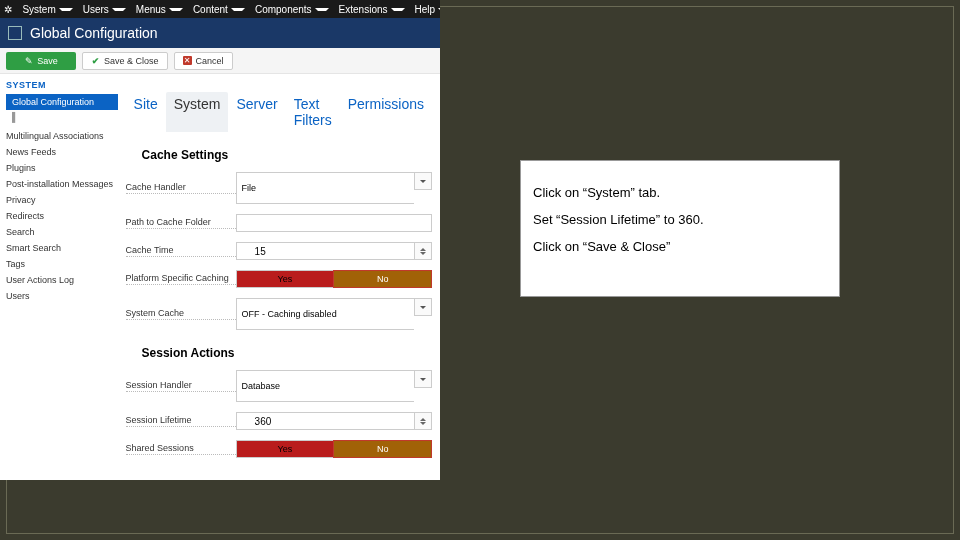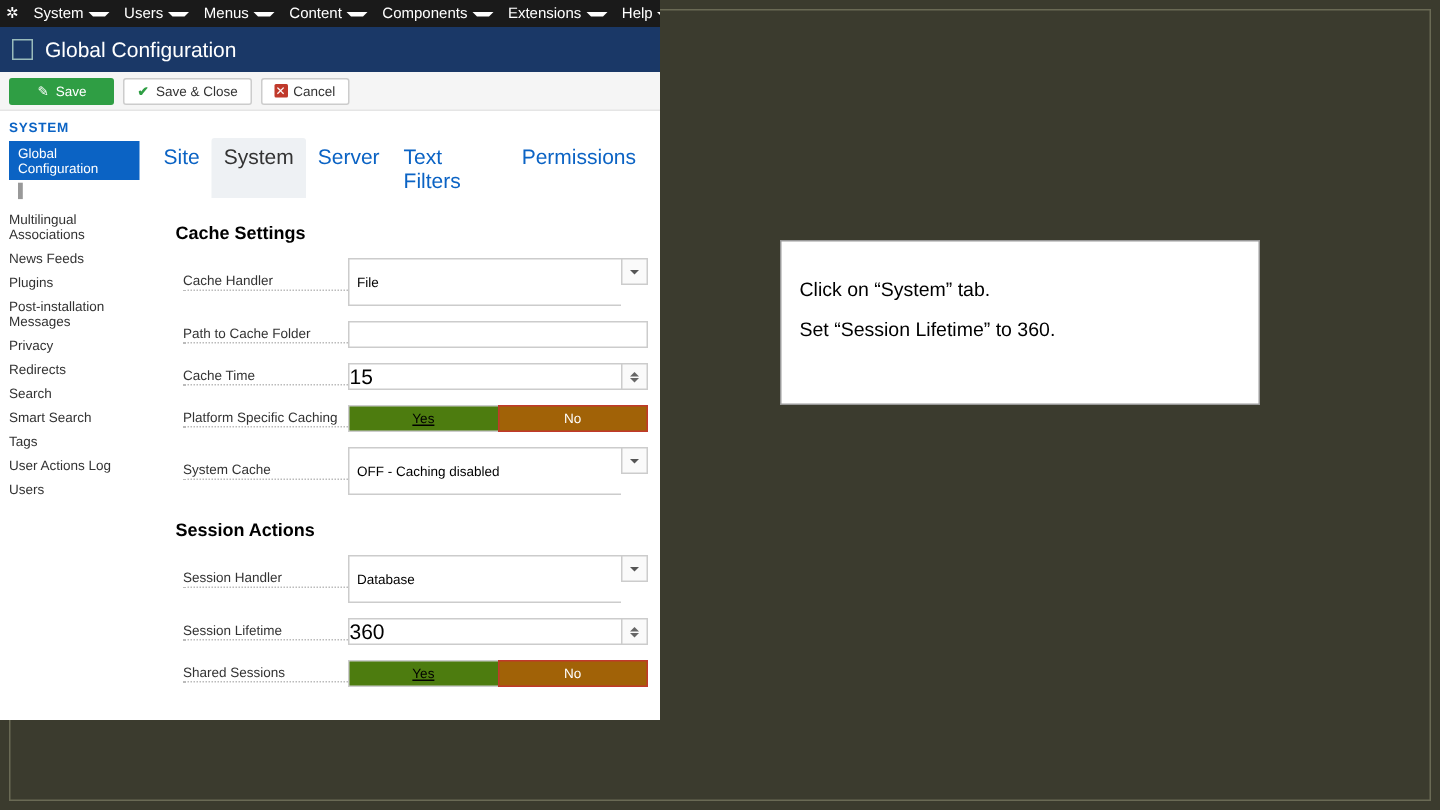--- a/index.html
+++ b/index.html
@@ -32,35 +32,35 @@
   .side-active { background:#0b63c4; color:#fff; padding:3px 6px; font-size:9px; }
   .side-marker { color:#999; font-size:9px; padding:2px 6px;}
   .side-items { margin-top:4px; }
   .side-items div { color:#333; padding:3px 0; font-size:9px; cursor:pointer;}
   .main { flex:1; padding: 0 8px 8px 8px;}
   .tabs { display:flex; gap:0; font-size:14px; color:#0b63c4; margin-top:18px;}
   .tabs span { padding:4px 8px; cursor:pointer;}
   .tabs .active { background:#eef1f4; color:#333; border-radius:2px 2px 0 0;}
   .section-title { font-size:12px; font-weight:bold; margin:16px 16px 10px;}
   .row { display:flex; align-items:center; margin:10px 0; }
-  .row .label { width: 110px; color:#333; font-size:9px;margin-left:21px;}
+  .row .label { width: 110px; color:#333; font-size:9px;}
   .row .label.dotted { border-bottom:1px dotted #bbb; display:inline-block; padding-bottom:1px;}
   .control { flex:1; }
   .select { display:flex; }
   .select .txt { flex:1; height:32px; border:1px solid #ccc; border-right:none; padding:0 5px; display:flex; align-items:center; font-size:9px; background:#fff;}
   .select .dd { width:18px; height:18px; border:1px solid #ccc; display:flex; align-items:center; justify-content:center; background:#fafafa;}
   .textinput { height:18px; width:100%; border:1px solid #ccc; padding:0 5px; font-size:9px;}
   .spin { display:flex;}
-  .spin input { flex:1; height:18px; border:1px solid #ccc; border-right:none; padding:0 0; font-size:14px;}
+  .spin input { flex:1; height:18px; border:1px solid #ccc; border-right:none; padding:0 18px; font-size:10px;}
   .spin .spinbtn { width:18px; height:18px; border:1px solid #ccc; background:#fafafa; display:flex; flex-direction:column; align-items:center; justify-content:center;}
   .spin .spinbtn .t { width:0;height:0;border-left:3px solid transparent;border-right:3px solid transparent;border-bottom:3px solid #666; margin-bottom:1px;}
   .spin .spinbtn .b { width:0;height:0;border-left:3px solid transparent;border-right:3px solid transparent;border-top:3px solid #666;}
   .toggle { display:flex; width:100%; height:18px;}
   .toggle span { flex:1; display:flex; align-items:center; justify-content:center; font-size:9px; border:1px solid #ccc;}
-  .toggle .yes { background:#4d7c0f; border-right:none;text-decoration:underline;}
+  .toggle .yes { background:#b91c1c; border-right:none;}
   .toggle .no { background:#a16207; color:#fff; border-color:#c0392b;}
   
   .instructions { position:absolute; top:160px; left:520px; width:320px; background:#fff; border:1px solid #999; padding:12px 12px 30px; }
   .instructions p { font-size:13px; color:#000; margin:12px 0;}
 </style>
 </head>
 <body>
 
 <div class="stage">
   <div class="stage-border"></div>
@@ -208,14 +208,15 @@
           </div>
         </div>
 
       </div>
     </div>
   </div>
 
   <div class="instructions">
     <p>Click on “System” tab.</p>
     <p>Set “Session Lifetime” to 360.</p>
+    <p>Click on “Save &amp; Close”</p>
   </div>
 </div>
 
 </body></html>

